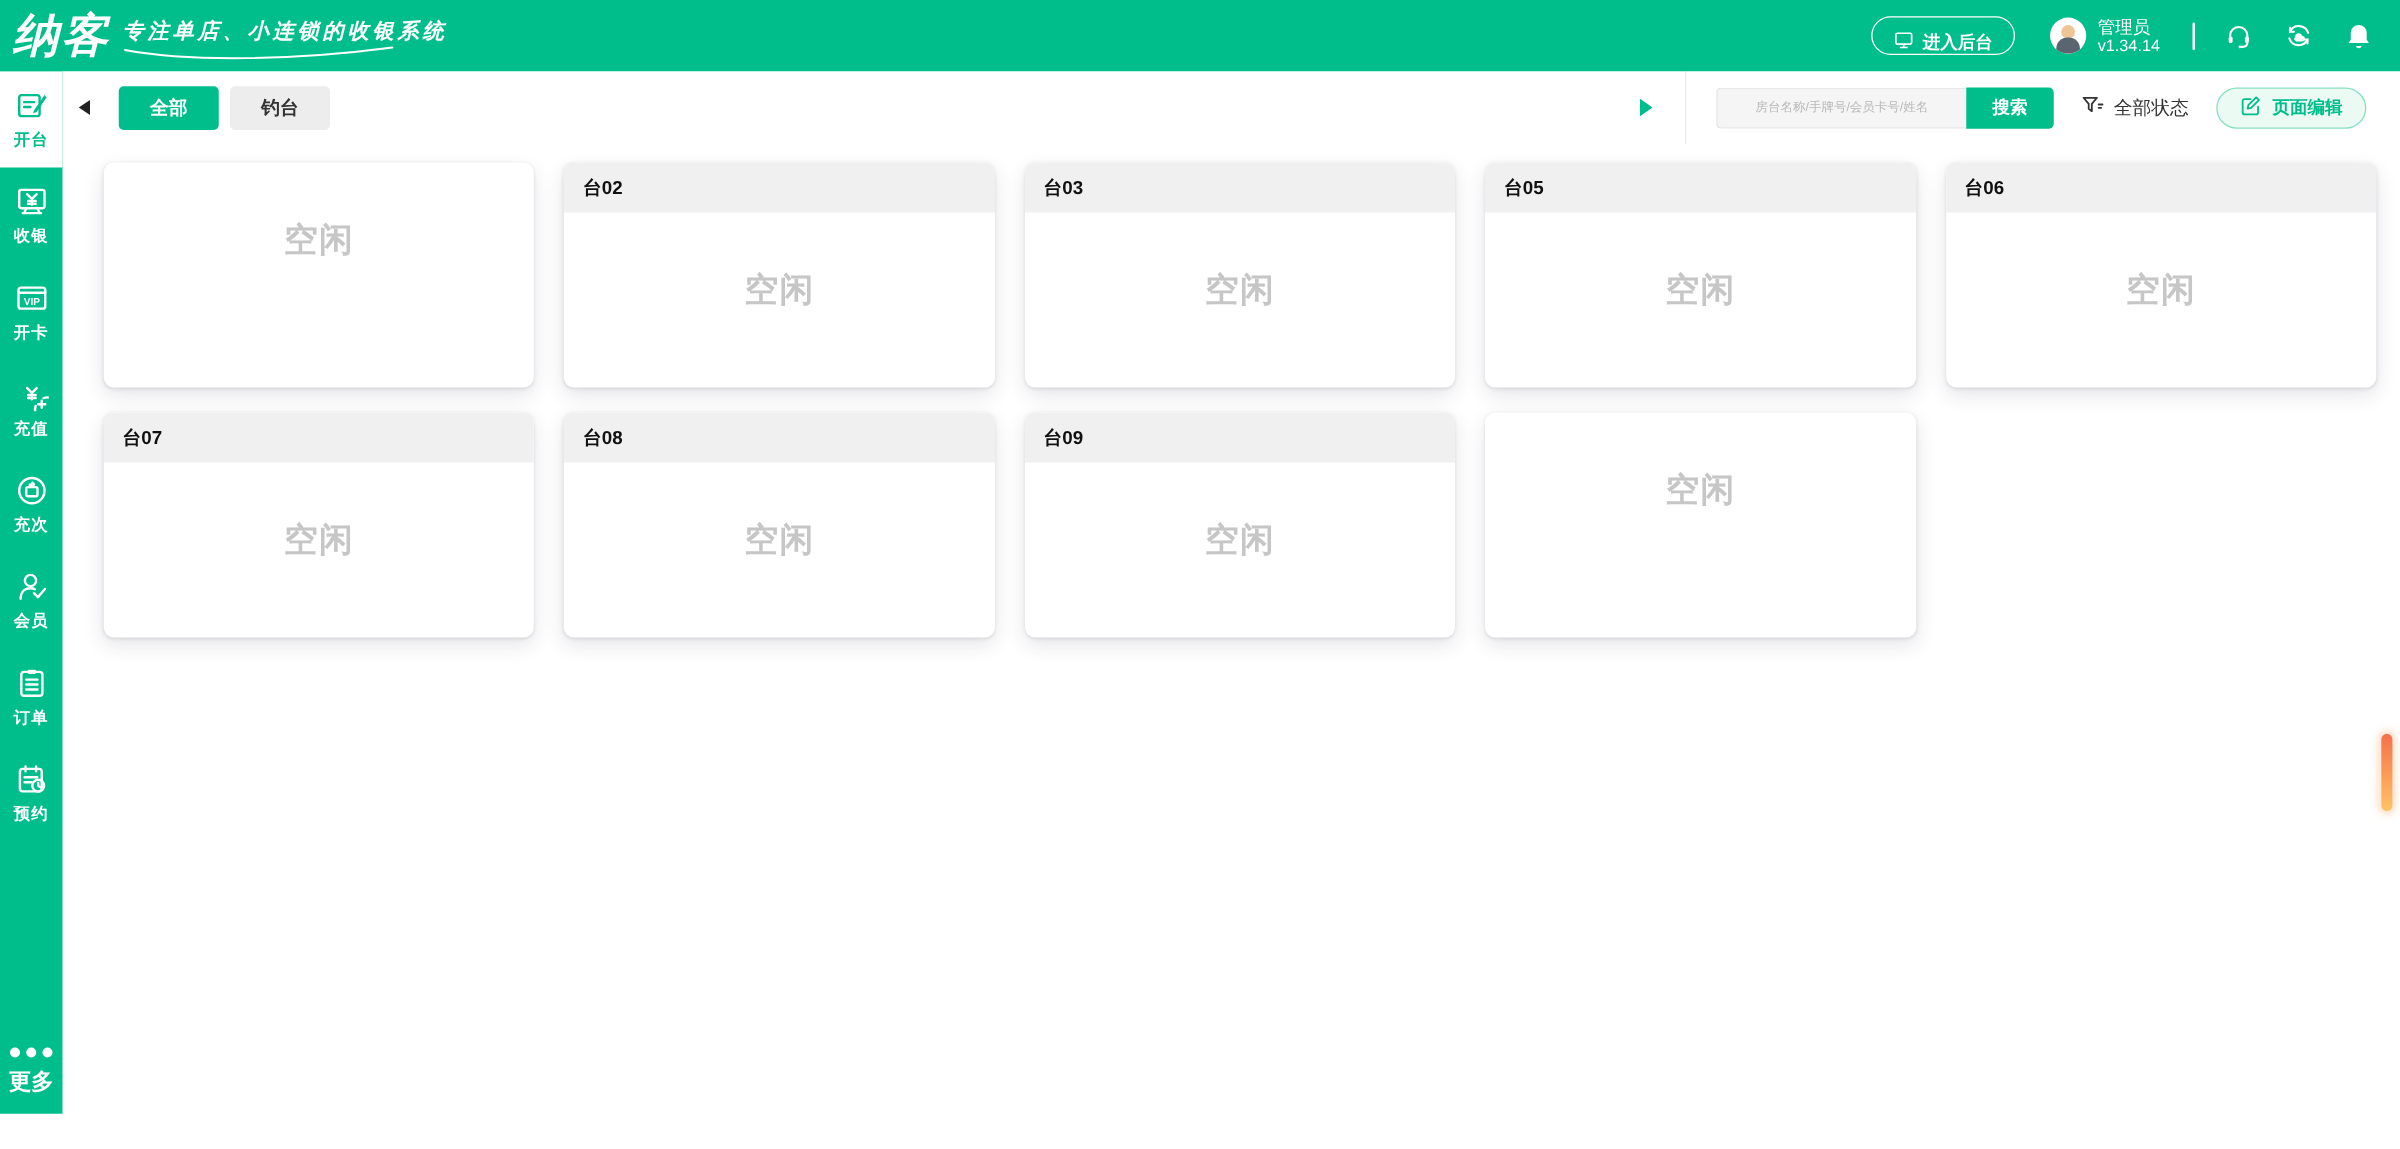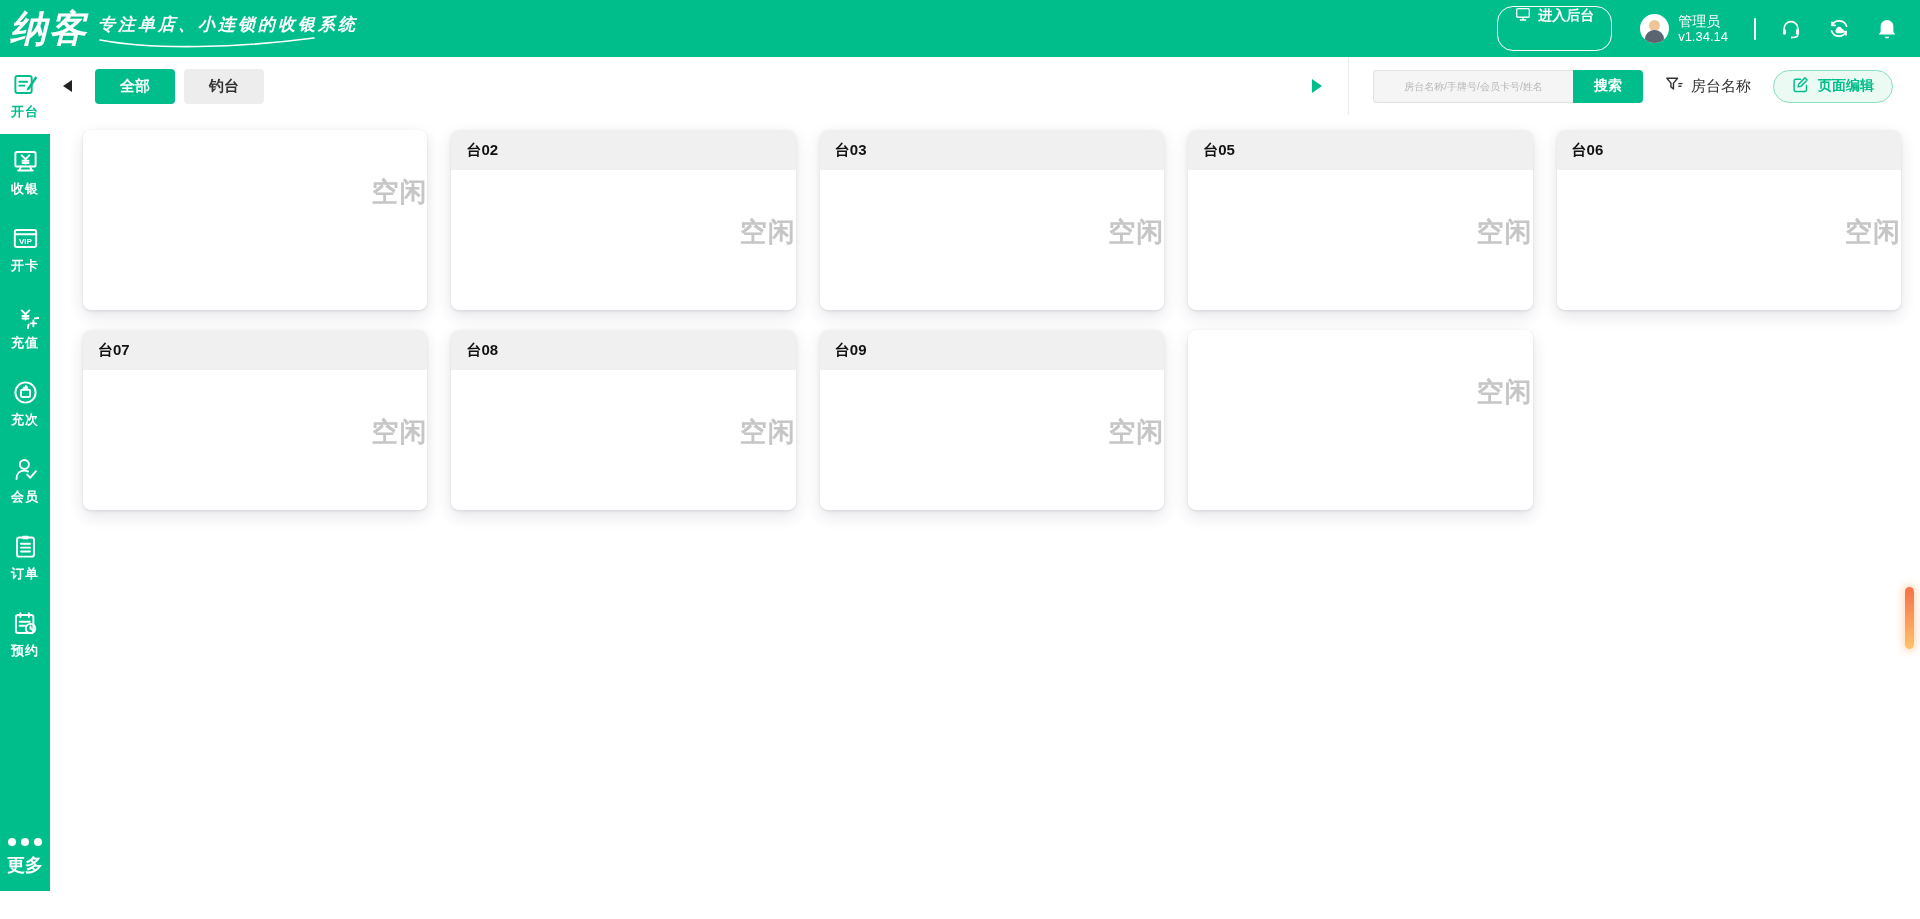--- a/index.html
+++ b/index.html
@@ -9,21 +9,21 @@
 
   
   .topbar { position:absolute; left:0; top:0; width:1920px; height:57px;
             background:var(--green); display:flex; align-items:center; z-index:5; }
   .brand { display:flex; align-items:flex-start; padding-left:10px; color:#fff; }
   .logo { font-size:37px; font-weight:900; letter-spacing:2px; line-height:50px; font-style:italic; }
   .tagline-wrap { margin-left:10px; margin-top:9px; position:relative; }
   .tagline { font-size:17px; font-weight:700; font-style:italic; letter-spacing:3px; }
   .swoosh { position:absolute; left:0; top:22px; }
   .topbar-right { margin-left:auto; display:flex; align-items:center; padding-right:22px; color:#fff; }
-  .backstage { display:flex; align-items:flex-start; gap:7px; height:45px; padding:0 17px;
+  .backstage { display:flex; align-items:flex-end; gap:7px; height:31px; padding:0 17px;
                border:1px solid #fff; border-radius:16px; background:transparent; color:#fff;
                font-size:14px; font-weight:700; cursor:pointer;
                font-family:"Liberation Sans","DejaVu Sans",sans-serif; }
   .user { display:flex; align-items:center; gap:9px; margin-left:28px; cursor:pointer; }
   .avatar { width:29px; height:29px; border-radius:50%; background:#fff; overflow:hidden; position:relative; }
   .avatar .head { position:absolute; left:9px; top:6px; width:11px; height:11px; border-radius:50%; background:#efc598; }
   .avatar .bodyshape { position:absolute; left:5px; top:16px; width:19px; height:13px; border-radius:9px 9px 0 0; background:#5b6572; }
   .user-text { line-height:15px; }
   .user-name { font-size:14px; }
   .user-version { font-size:13px; }
@@ -70,21 +70,21 @@
                border:1px solid #86dfc0; border-radius:17px; background:#ecfaf4; color:var(--green);
                font-size:14px; font-weight:700; cursor:pointer; font-family:Liberation Sans, sans-serif; }
 
   
   .grid { position:absolute; left:83px; top:130px; width:1818px;
           display:grid; grid-template-columns:repeat(5,1fr); gap:20px 24px; }
   .card { height:180px; background:#fff; border-radius:8px; cursor:pointer;
           box-shadow:0 1px 3px rgba(0,0,0,.10), 0 6px 16px rgba(40,40,80,.12); overflow:hidden; }
   .card-head { height:40px; background:#f0f0f0; display:flex; align-items:center; padding-left:15px;
                font-size:15px; font-weight:700; color:#111; }
-  .card-body { height:124px; display:flex; align-items:center; justify-content:flex-end; }
+  .card-body { height:124px; display:flex; align-items:center; justify-content:center; }
   .idle { font-size:27px; font-weight:700; color:#c6c6c6; letter-spacing:1px; }
 
   
   .scroll-handle { position:absolute; right:6px; top:587px; width:9px; height:62px; border-radius:5px;
                    background:linear-gradient(180deg,#f4714b 0%,#ffc368 100%);
                    box-shadow:0 0 6px 3px rgba(255,170,100,.35); cursor:pointer; }
 </style>
 </head>
 <body>
 
@@ -270,21 +270,21 @@
       <button class="search-btn">搜索</button>
     </div>
 
     <div class="status-filter">
       <span>
         <svg width="18" height="17" viewBox="0 0 20 19" fill="none" stroke="#333" stroke-width="1.6" stroke-linejoin="round">
           <path d="M2 2.5 h12 l-4.6 5.5 v6.5 l-2.8 -2.2 v-4.3 z"></path>
           <path d="M15.5 8.5 h3.5 M15.5 11.5 h2.3" stroke-linecap="round"></path>
         </svg>
       </span>
-      <span>房台名称</span>
+      <span>全部状态</span>
     </div>
 
     <button class="page-edit">
       <span>
         <svg width="17" height="17" viewBox="0 0 20 20" fill="none" stroke="#00BE8C" stroke-width="1.7" stroke-linecap="round">
           <path d="M17 11 v5.5 a1.8 1.8 0 0 1 -1.8 1.8 H4.3 a1.8 1.8 0 0 1 -1.8 -1.8 V5.6 a1.8 1.8 0 0 1 1.8 -1.8 H10"></path>
           <path d="M15.2 2.2 l2.6 2.6 -7.4 7.4 -3.2 0.6 0.6 -3.2 z" stroke-linejoin="round"></path>
         </svg>
       </span>
       <span>页面编辑</span>

